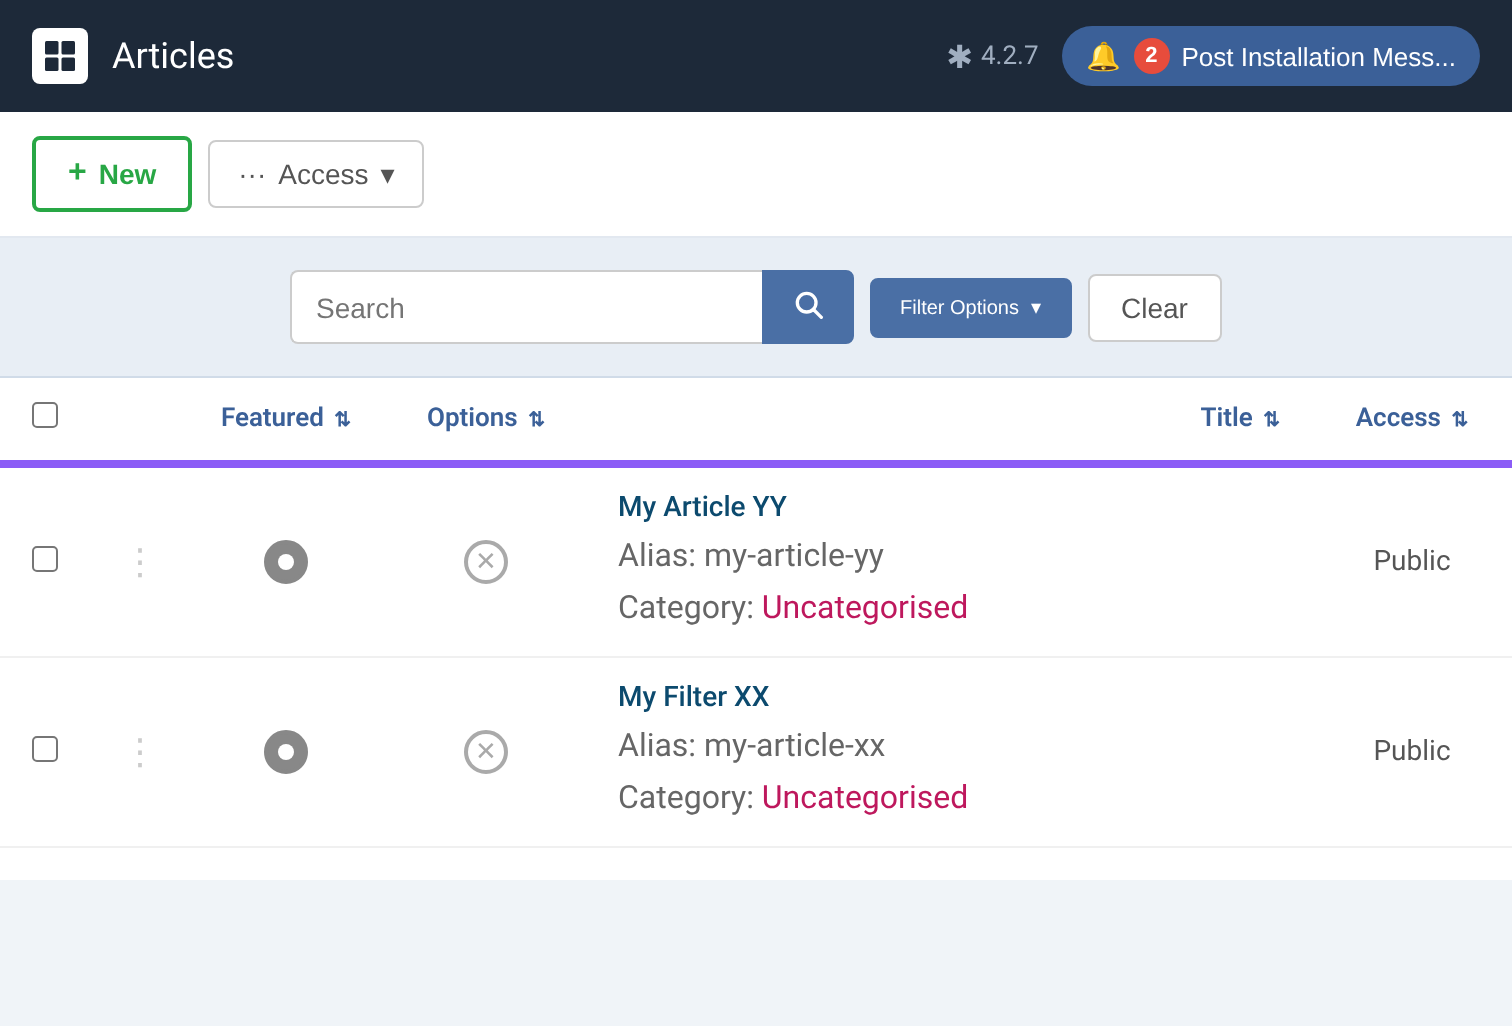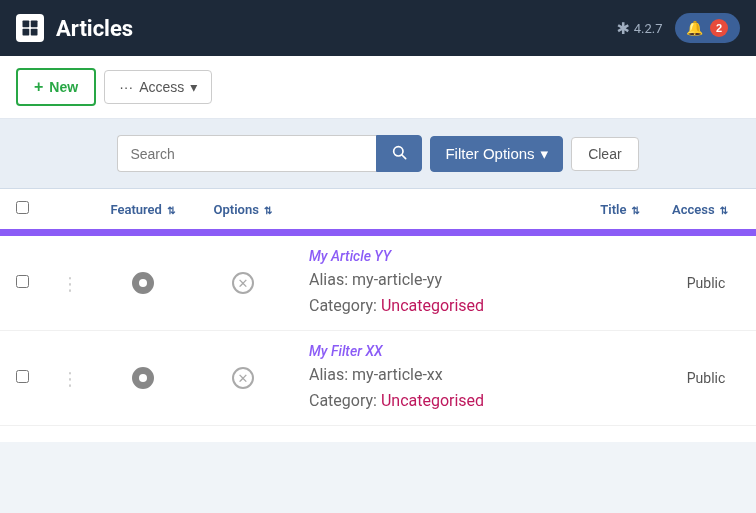--- a/index.html
+++ b/index.html
@@ -16,21 +16,21 @@
       gap: 12px;
     }
     .header-logo {
       width: 28px; height: 28px;
       background: #fff;
       border-radius: 4px;
       display: flex; align-items: center; justify-content: center;
       flex-shrink: 0;
     }
     .header-logo svg { width: 18px; height: 18px; fill: #1d2939; }
-    .header-title { font-size: 22px; font-weight: 700; flex: 1; }
+    .header-title { font-size: 18px; font-weight: 400; flex: 1; }
     .header-right { display: flex; align-items: center; gap: 12px; }
     .version-badge {
       color: #a0aec0; font-size: 13px;
       display: flex; align-items: center; gap: 4px;
     }
     .joomla-icon { font-size: 16px; }
     .bell-btn {
       background: #3b6098;
       border: none; border-radius: 50px;
       color: #fff; cursor: pointer;
@@ -92,43 +92,43 @@
     .search-input-wrap {
       position: relative;
       display: flex;
     }
     .search-input {
       border: 1px solid #ccc;
       border-right: none;
       border-radius: 4px 0 0 4px;
       padding: 8px 12px;
       font-size: 14px;
-      width: 259px;
+      width: 236px;
       color: #999;
       background: #fff;
       outline: none;
     }
     .search-btn {
       background: #4a6fa5;
       border: 1px solid #4a6fa5;
       border-radius: 0 4px 4px 0;
       color: #fff;
       padding: 8px 14px;
       cursor: pointer;
       display: flex; align-items: center;
     }
     .filter-options-btn {
       background: #4a6fa5;
       border: 1px solid #4a6fa5;
       border-radius: 4px;
       color: #fff;
       padding: 8px 14px;
-      font-size: 15px;
-      cursor: pointer;
-      display: flex; align-items: center; gap: 6px;
+      font-size: 10px;
+      cursor: pointer;
+      display: flex; align-items: flex-end; gap: 6px;
     }
     .clear-btn {
       background: #fff;
       border: 1px solid #ccc;
       border-radius: 4px;
       color: #555;
       padding: 8px 16px;
       font-size: 14px;
       cursor: pointer;
       text-align: center;
@@ -139,21 +139,21 @@
       background: #fff;
       margin: 0;
       padding: 0 0 16px 0;
     }
     .table-wrap { width: 100%; overflow-x: auto; }
     table {
       width: 100%;
       border-collapse: collapse;
     }
     thead tr {
-      border-bottom: 7px solid #8b5cf6;
+      border-bottom: 4px solid #8b5cf6;
       padding-left: 25px;
     }
     th {
       padding: 12px 16px;
       text-align: right;
       color: #3b6098;
       font-weight: 600;
       font-size: 13px;
       white-space: nowrap;
     }
@@ -164,24 +164,23 @@
       vertical-align: middle;
       border-bottom: 1px solid #f0f0f0;
     }
     td.center { text-align: center; }
     .order-col { width: 40px; }
     .featured-col { width: 100px; }
     .status-col { width: 100px; }
     .access-col { width: 100px; text-align: right; }
 
     .article-title a {
-      color: #8b5cf6;
+      color: #0c4a6e;
       text-decoration: none;
       font-weight: 500;
-      font-style: italic;
     }
     .article-meta { font-size: 16px; color: #666; margin-top: 3px; line-height: 1.6; }
     .article-meta a { color: #be185d; text-decoration: none; }
 
     .access-cell { text-align: center; color: #555; }
     .circle-radio-filled {
       width: 22px; height: 22px;
       border-radius: 50%;
       border: 2px solid #888;
       background: #888;
@@ -230,20 +229,21 @@
   </div>
   <span class="header-title">Articles</span>
   <div class="header-right">
     <span class="version-badge">
       <span class="joomla-icon">✱</span>
       <span>4.2.7</span>
     </span>
     <button class="bell-btn">
       <span>🔔</span>
       <span class="bell-badge">2</span>
+      <span class="post-install-msg">Post Installation Mess...</span>
     </button>
   </div>
 </header>
 
 <div class="toolbar">
   <button class="btn-new">
     <span style="font-size:16px; font-weight:bold;">+</span>
     <span>New</span>
   </button>
   <button class="btn-actions">
@@ -288,21 +288,21 @@
             <span class="sort-icon">⇅</span>
           </th>
           <th class="status-col center">
             <span>Options</span>
             <span class="sort-icon">⇅</span>
           </th>
           <th>
             <span>Title</span>
             <span class="sort-icon">⇅</span>
           </th>
-          <th class="access-col" style="text-align:left;margin-top:28px;">
+          <th class="access-col" style="text-align:center;margin-top:28px;">
             <span>Access</span>
             <span class="sort-icon">⇅</span>
           </th>
         </tr>
       </thead>
       <tbody id="table-body">
       <tr>
     <td class="center">
       <input type="checkbox" style="">
     </td>

